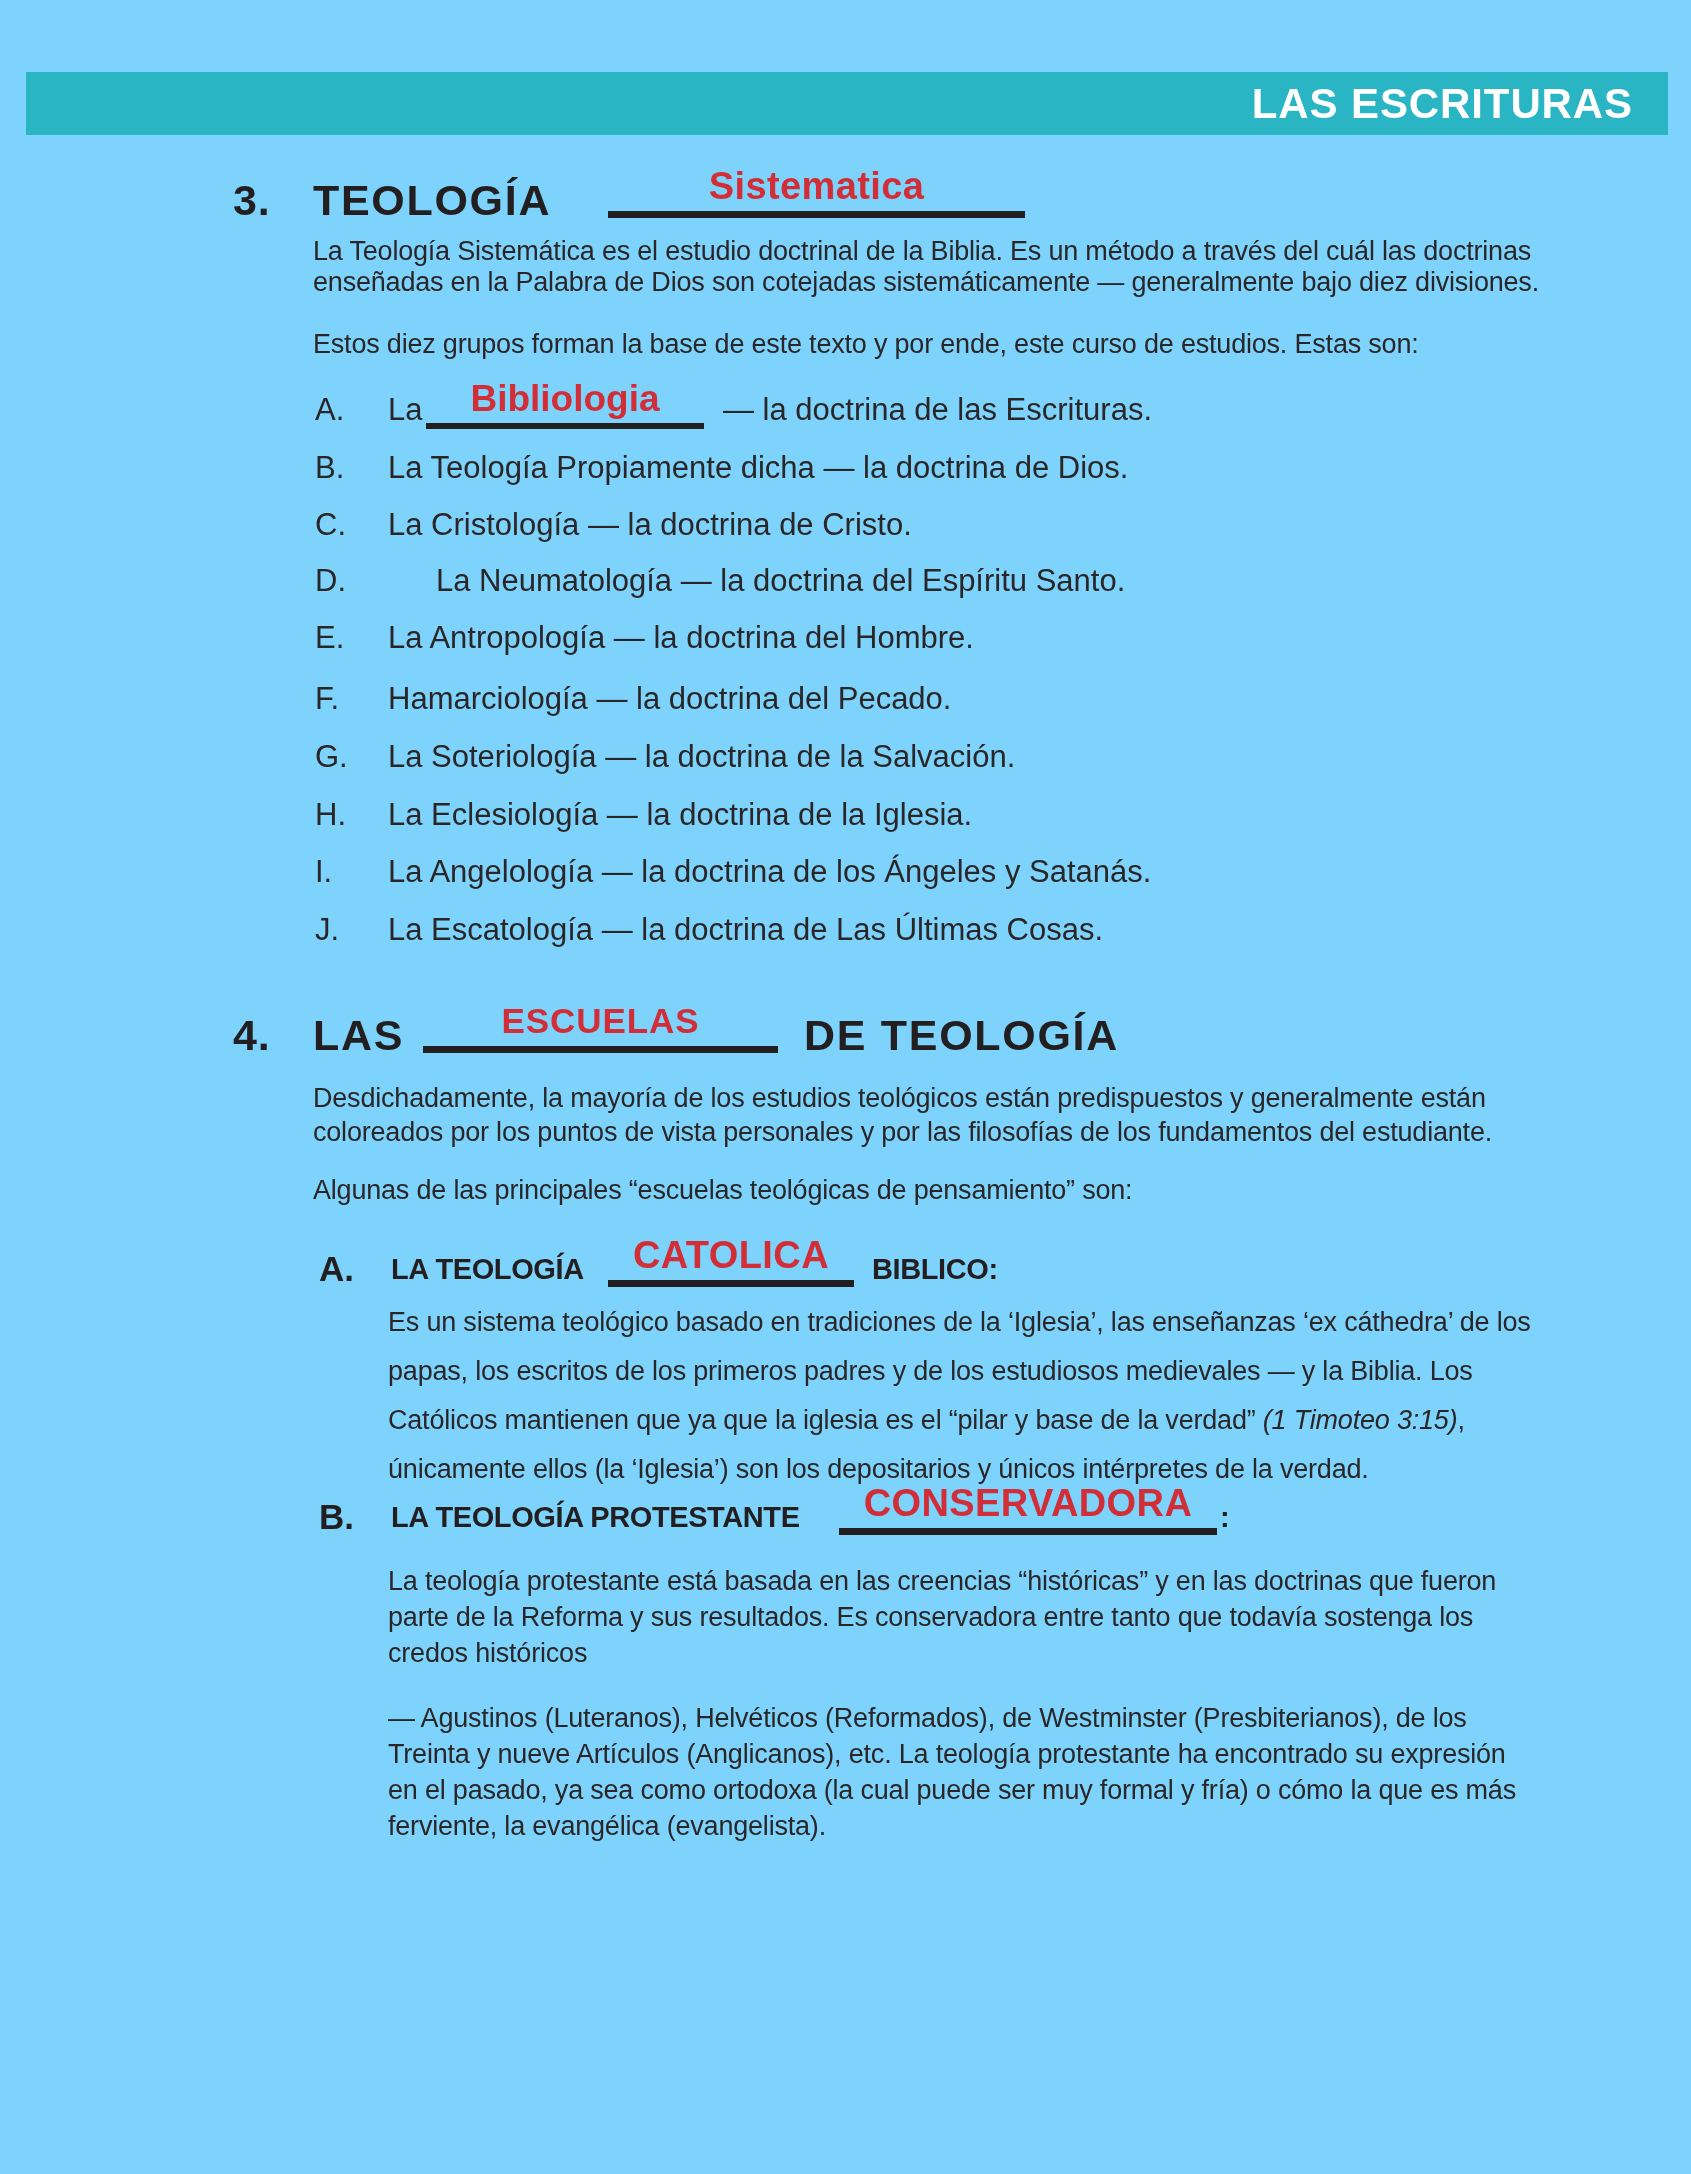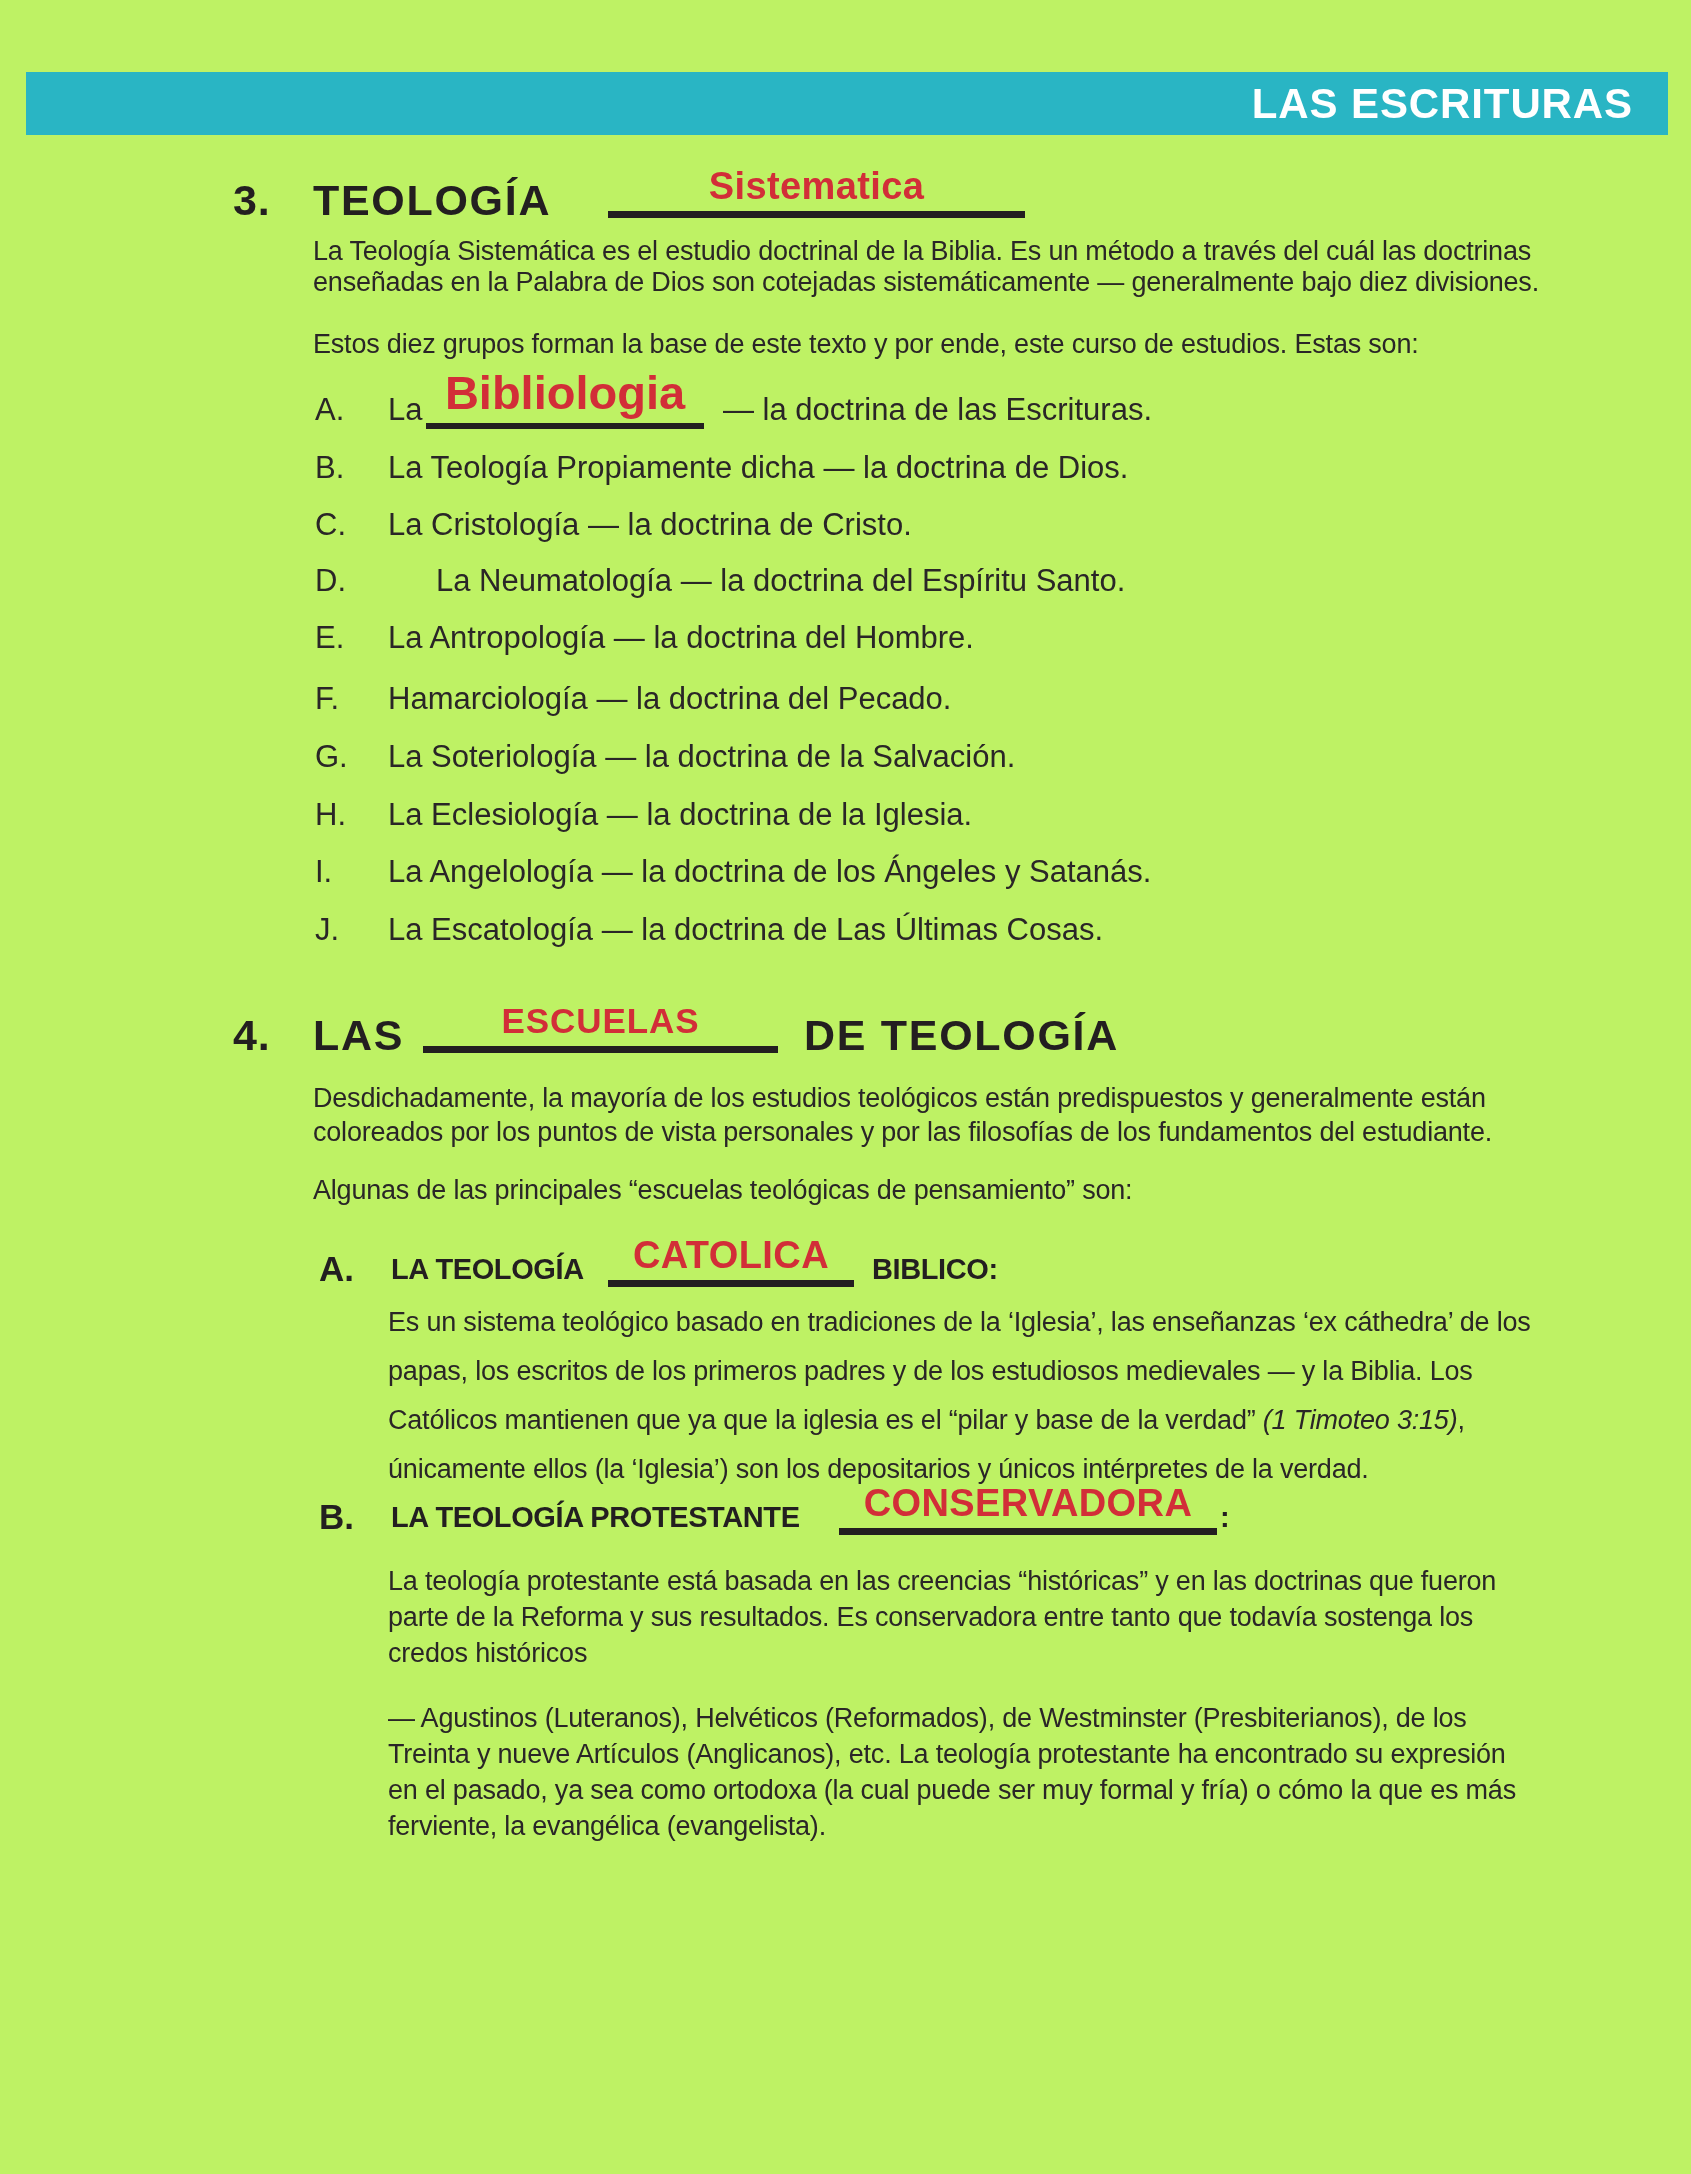--- a/index.html
+++ b/index.html
@@ -6,21 +6,21 @@
     --teal:#29b5c4;
     --red:#ee3747;
     --red_text:#d22e38;
     --ink:#231f20;
     --body:#2a2627;
   }
   html,body{margin:0;padding:0;background:#ffffff;}
   .page{
     position:relative;
     width:1691px;height:2174px;
-    background:#bef264;
+    background:#7dd3fc;
     font-family:"Liberation Sans","DejaVu Sans",sans-serif;
     color:var(--body);
     overflow:hidden;
   }
   .abs{position:absolute;}
 
   
   .header-bar{
     left:26px;top:72px;width:1642px;height:63px;
     background:var(--teal);
@@ -111,21 +111,21 @@
     </span>
   </div>
 
   <div class="abs body-text" style="left:313px;top:236px;width:1234px;">La Teología Sistemática es el estudio doctrinal de la Biblia. Es un método a través del cuál las doctrinas enseñadas en la Palabra de Dios son cotejadas sistemáticamente — generalmente bajo diez divisiones.</div>
   <div class="abs body-text" style="left:313px;top:329px;width:1234px;">Estos diez grupos forman la base de este texto y por ende, este curso de estudios. Estas son:</div>
 
   <div class="abs list-row" style="left:0;top:391px;height:49px;width:1691px;">
     <span class="abs list-letter" style="left:315px;top:0;">A.</span>
     <span class="abs list-text" style="left:388px;top:0;">La</span>
     <span class="abs blank" style="left:426px;top:0;width:278px;height:38px;border-bottom:6px solid var(--ink);">
-      <span class="ans" style="bottom:2.6px;font-size:47px;">Bibliologia</span>
+      <span class="ans" style="bottom:2.6px;font-size:37px;">Bibliologia</span>
     </span>
     <span class="abs list-text" style="left:723px;top:0;">— la doctrina de las Escrituras.</span>
   </div>
 
   <div class="abs list-row" style="left:0;top:449px;width:1691px;">
     <span class="abs list-letter" style="left:315px;top:0;">B.</span>
     <span class="abs list-text" style="left:388px;top:0;">La Teología Propiamente dicha — la doctrina de Dios.</span>
   </div>
   <div class="abs list-row" style="left:0;top:506px;width:1691px;">
     <span class="abs list-letter" style="left:315px;top:0;">C.</span>

